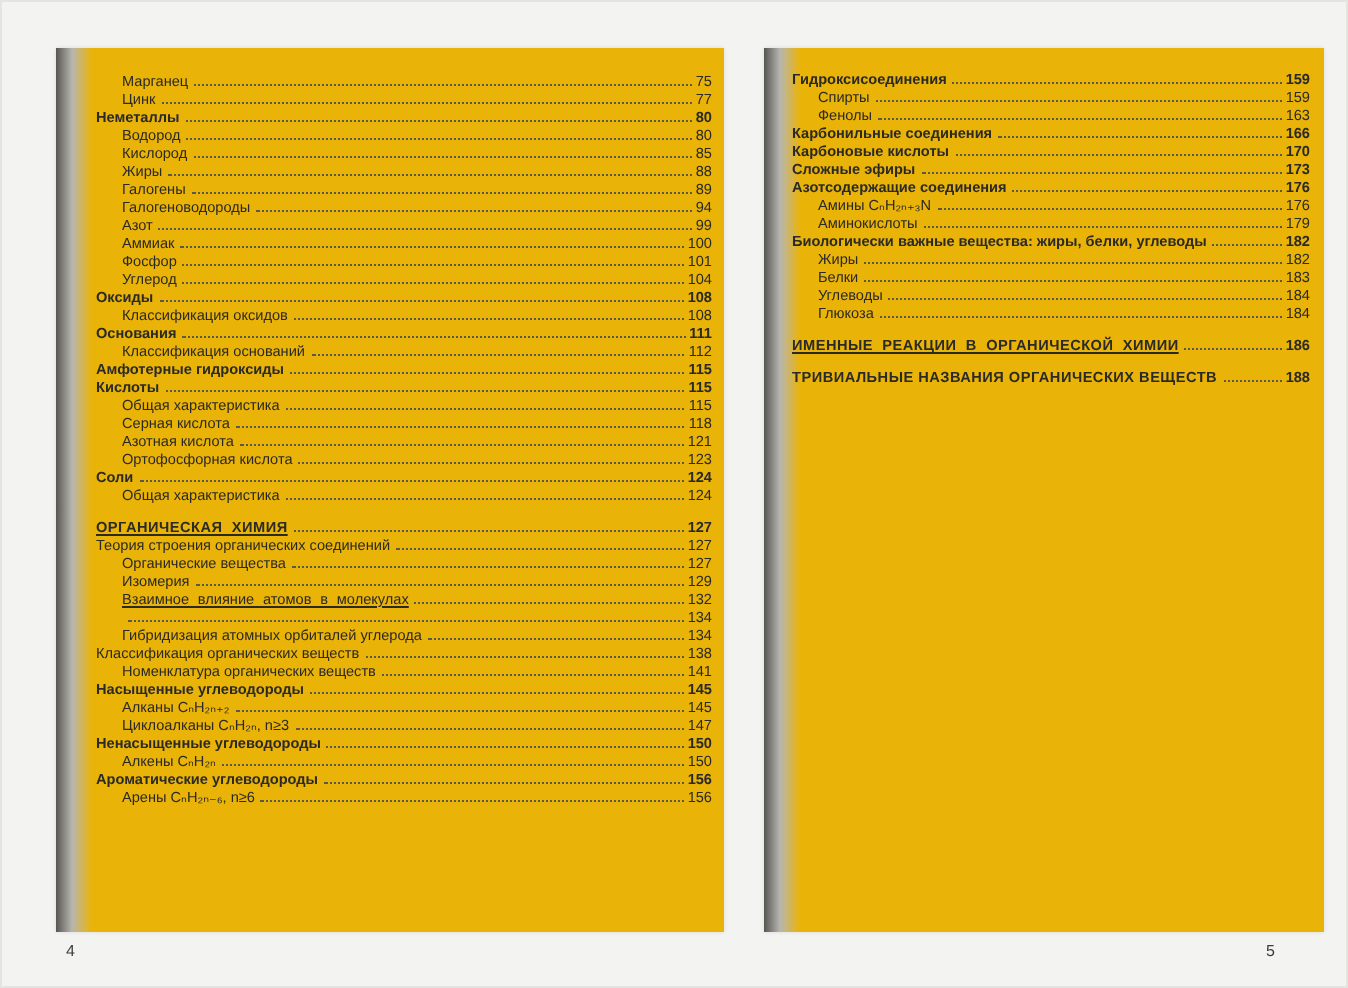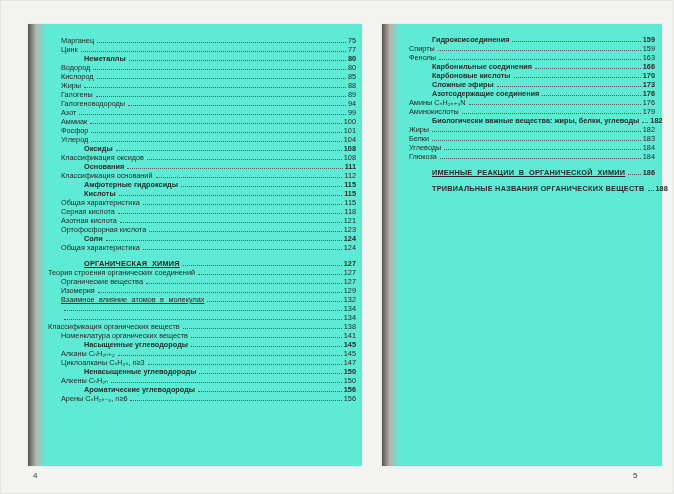--- a/index.html
+++ b/index.html
@@ -9,42 +9,42 @@
     background:#f3f3f1;
     font-family:"Liberation Sans","DejaVu Sans",sans-serif;
     overflow:hidden;
     color:#232321;
   }
   .frame { position:absolute; inset:0; border:1px solid #e4e4e1; pointer-events:none; }
   .page {
     position:absolute;
     top:24px;
     height:442px;
-    background:#5eead4;
+    background:#eab308;
     box-shadow:0 0 2px rgba(0,0,0,0.10);
   }
   .page.left  { left:28px;  width:334px; }
   .page.right { left:382px; width:280px; }
   .spine {
     position:absolute; top:0; bottom:0; left:0; width:18px;
     background:linear-gradient(to right,#56554f 0px,#7b7a74 3px,#b7b6b0 8px,rgba(253,253,251,0) 18px);
   }
   .toc { position:absolute; top:12px; left:20px; right:6px; }
   .page.right .toc { top:11px; left:14px; right:7px; }
   .toc-row {
     display:flex;
     align-items:baseline;
     height:9px;
     line-height:9px;
     font-size:7.3px;
     white-space:nowrap;
     color:#2a2a27;
   }
   .toc-row.lvl1 { padding-left:13px; }
-  .toc-row.bold { font-weight:bold;margin-left:36px; }
+  .toc-row.bold { font-weight:bold; }
   .toc-row.caps .label { letter-spacing:0.25px; }
   .toc-row.wide .label { word-spacing:2.4px;text-decoration:underline; }
   .toc-row.gap { margin-top:7px; }
   .label { flex:0 0 auto; }
   .dots {
     flex:1 1 auto;
     min-width:6px;
     border-bottom:1.2px dotted #5a5852;
     margin:0 2px 2px 3px;
     height:1px;
@@ -209,20 +209,21 @@
       <div class="toc-row lvl1 wide">
         <span class="label">Взаимное влияние атомов в молекулах</span>
         <span class="dots"></span>
         <span class="num">132</span>
       </div>
       <div class="toc-row lvl1 wide">
         <span class="dots"></span>
         <span class="num">134</span>
       </div>
       <div class="toc-row lvl1">
+        <span class="label">Гибридизация атомных орбиталей углерода</span>
         <span class="dots"></span>
         <span class="num">134</span>
       </div>
       <div class="toc-row lvl0">
         <span class="label">Классификация органических веществ</span>
         <span class="dots"></span>
         <span class="num">138</span>
       </div>
       <div class="toc-row lvl1">
         <span class="label">Номенклатура органических веществ</span>

